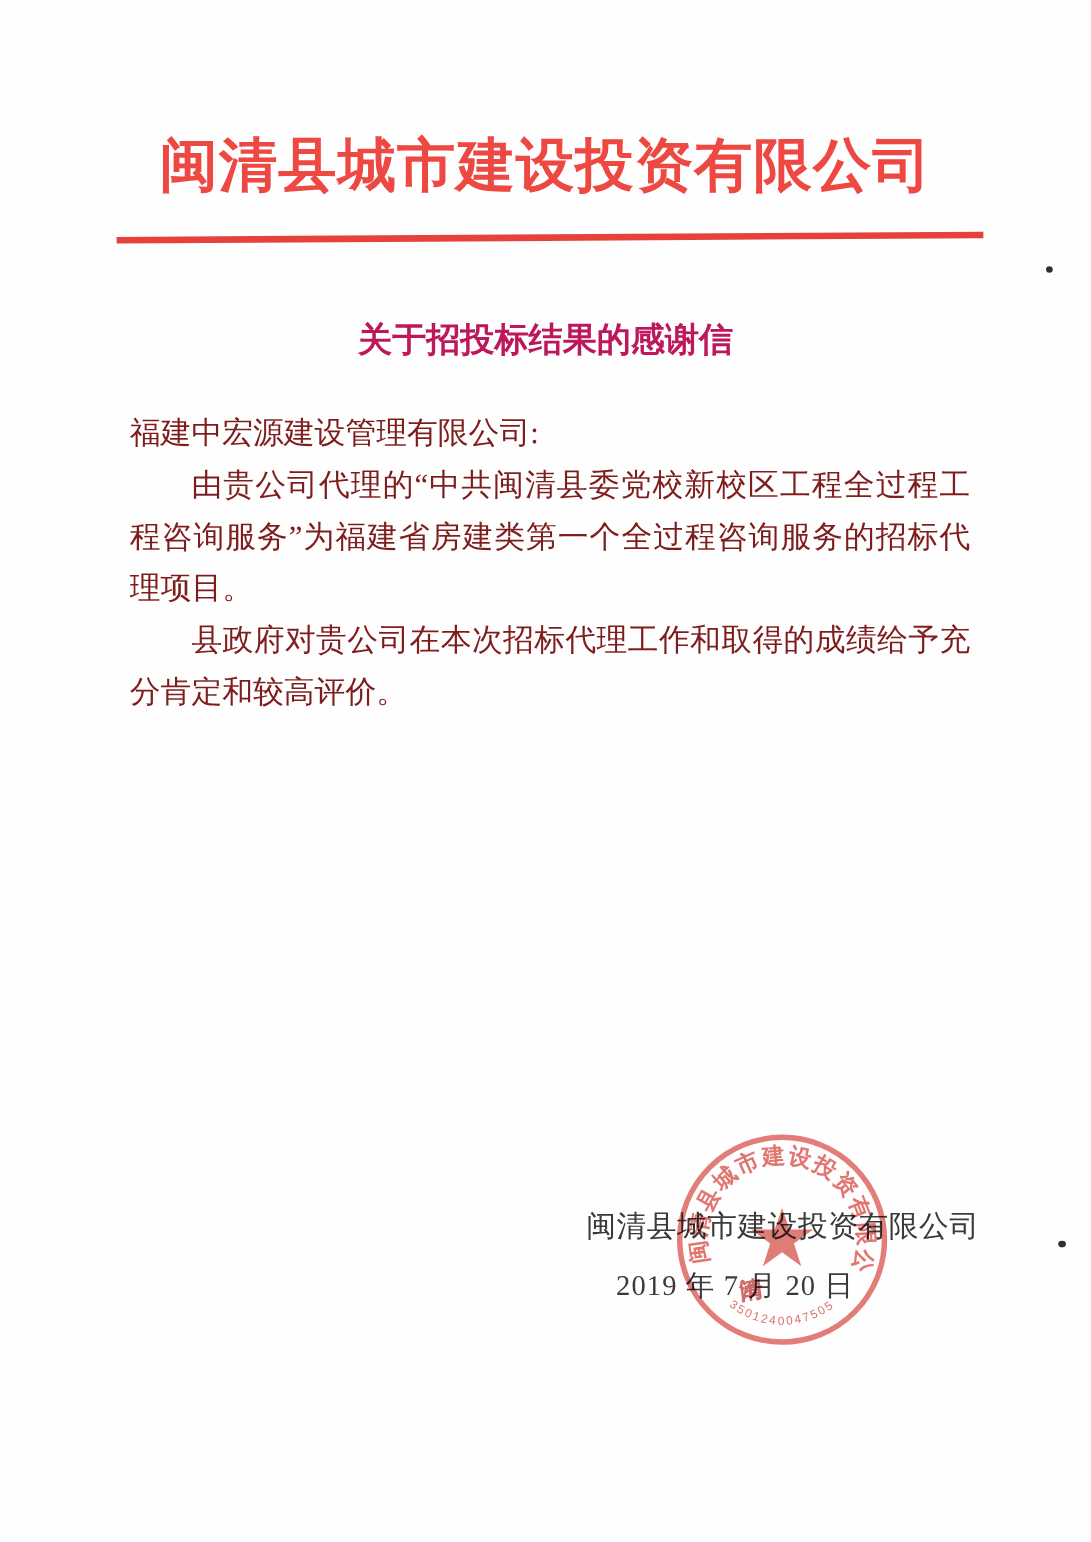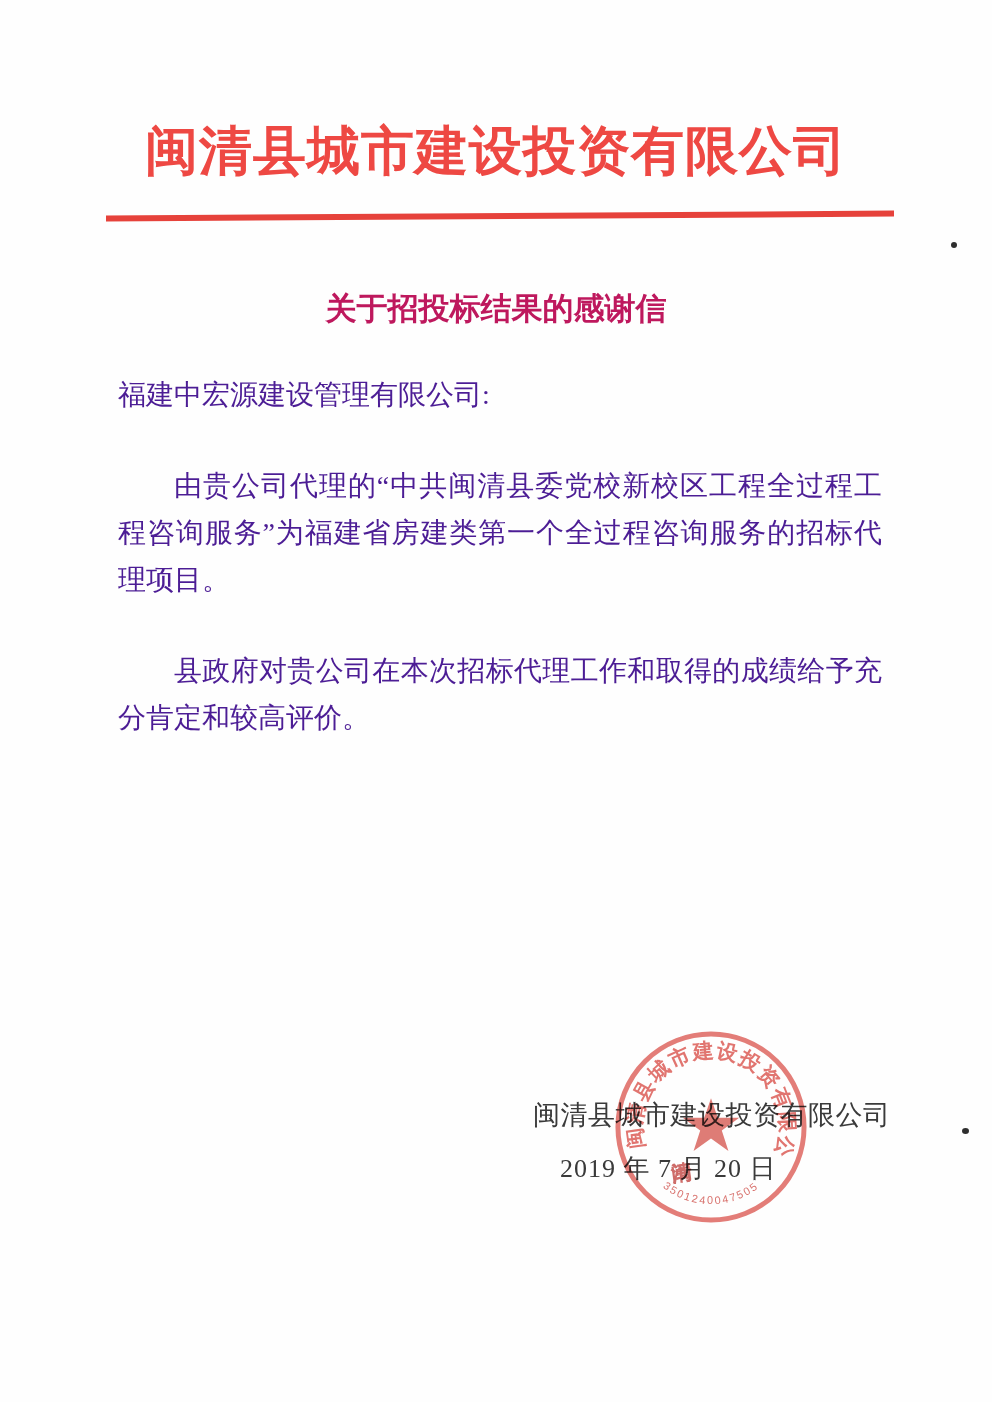--- a/index.html
+++ b/index.html
@@ -49,25 +49,25 @@
     color: #be185d;
   }
   
   .letter-body {
     position: absolute;
     top: 371px;
     left: 118px;
     width: 764px;
     font-size: 28px;
     line-height: 47px;
-    color: #4c1d95;
+    color: #7f1d1d;
     text-align: justify;
   }
   .letter-body p { margin: 0; }
-  .letter-body p.para { text-indent: 2em; margin-top: 44px; }
+  .letter-body p.para { text-indent: 2em; }
   
   .signature {
     position: absolute;
     top: 1097px;
     left: 533px;
     width: 350px;
     font-size: 27px;
     letter-spacing: 0.5px;
     color: #3a3a3a;
     white-space: nowrap;

